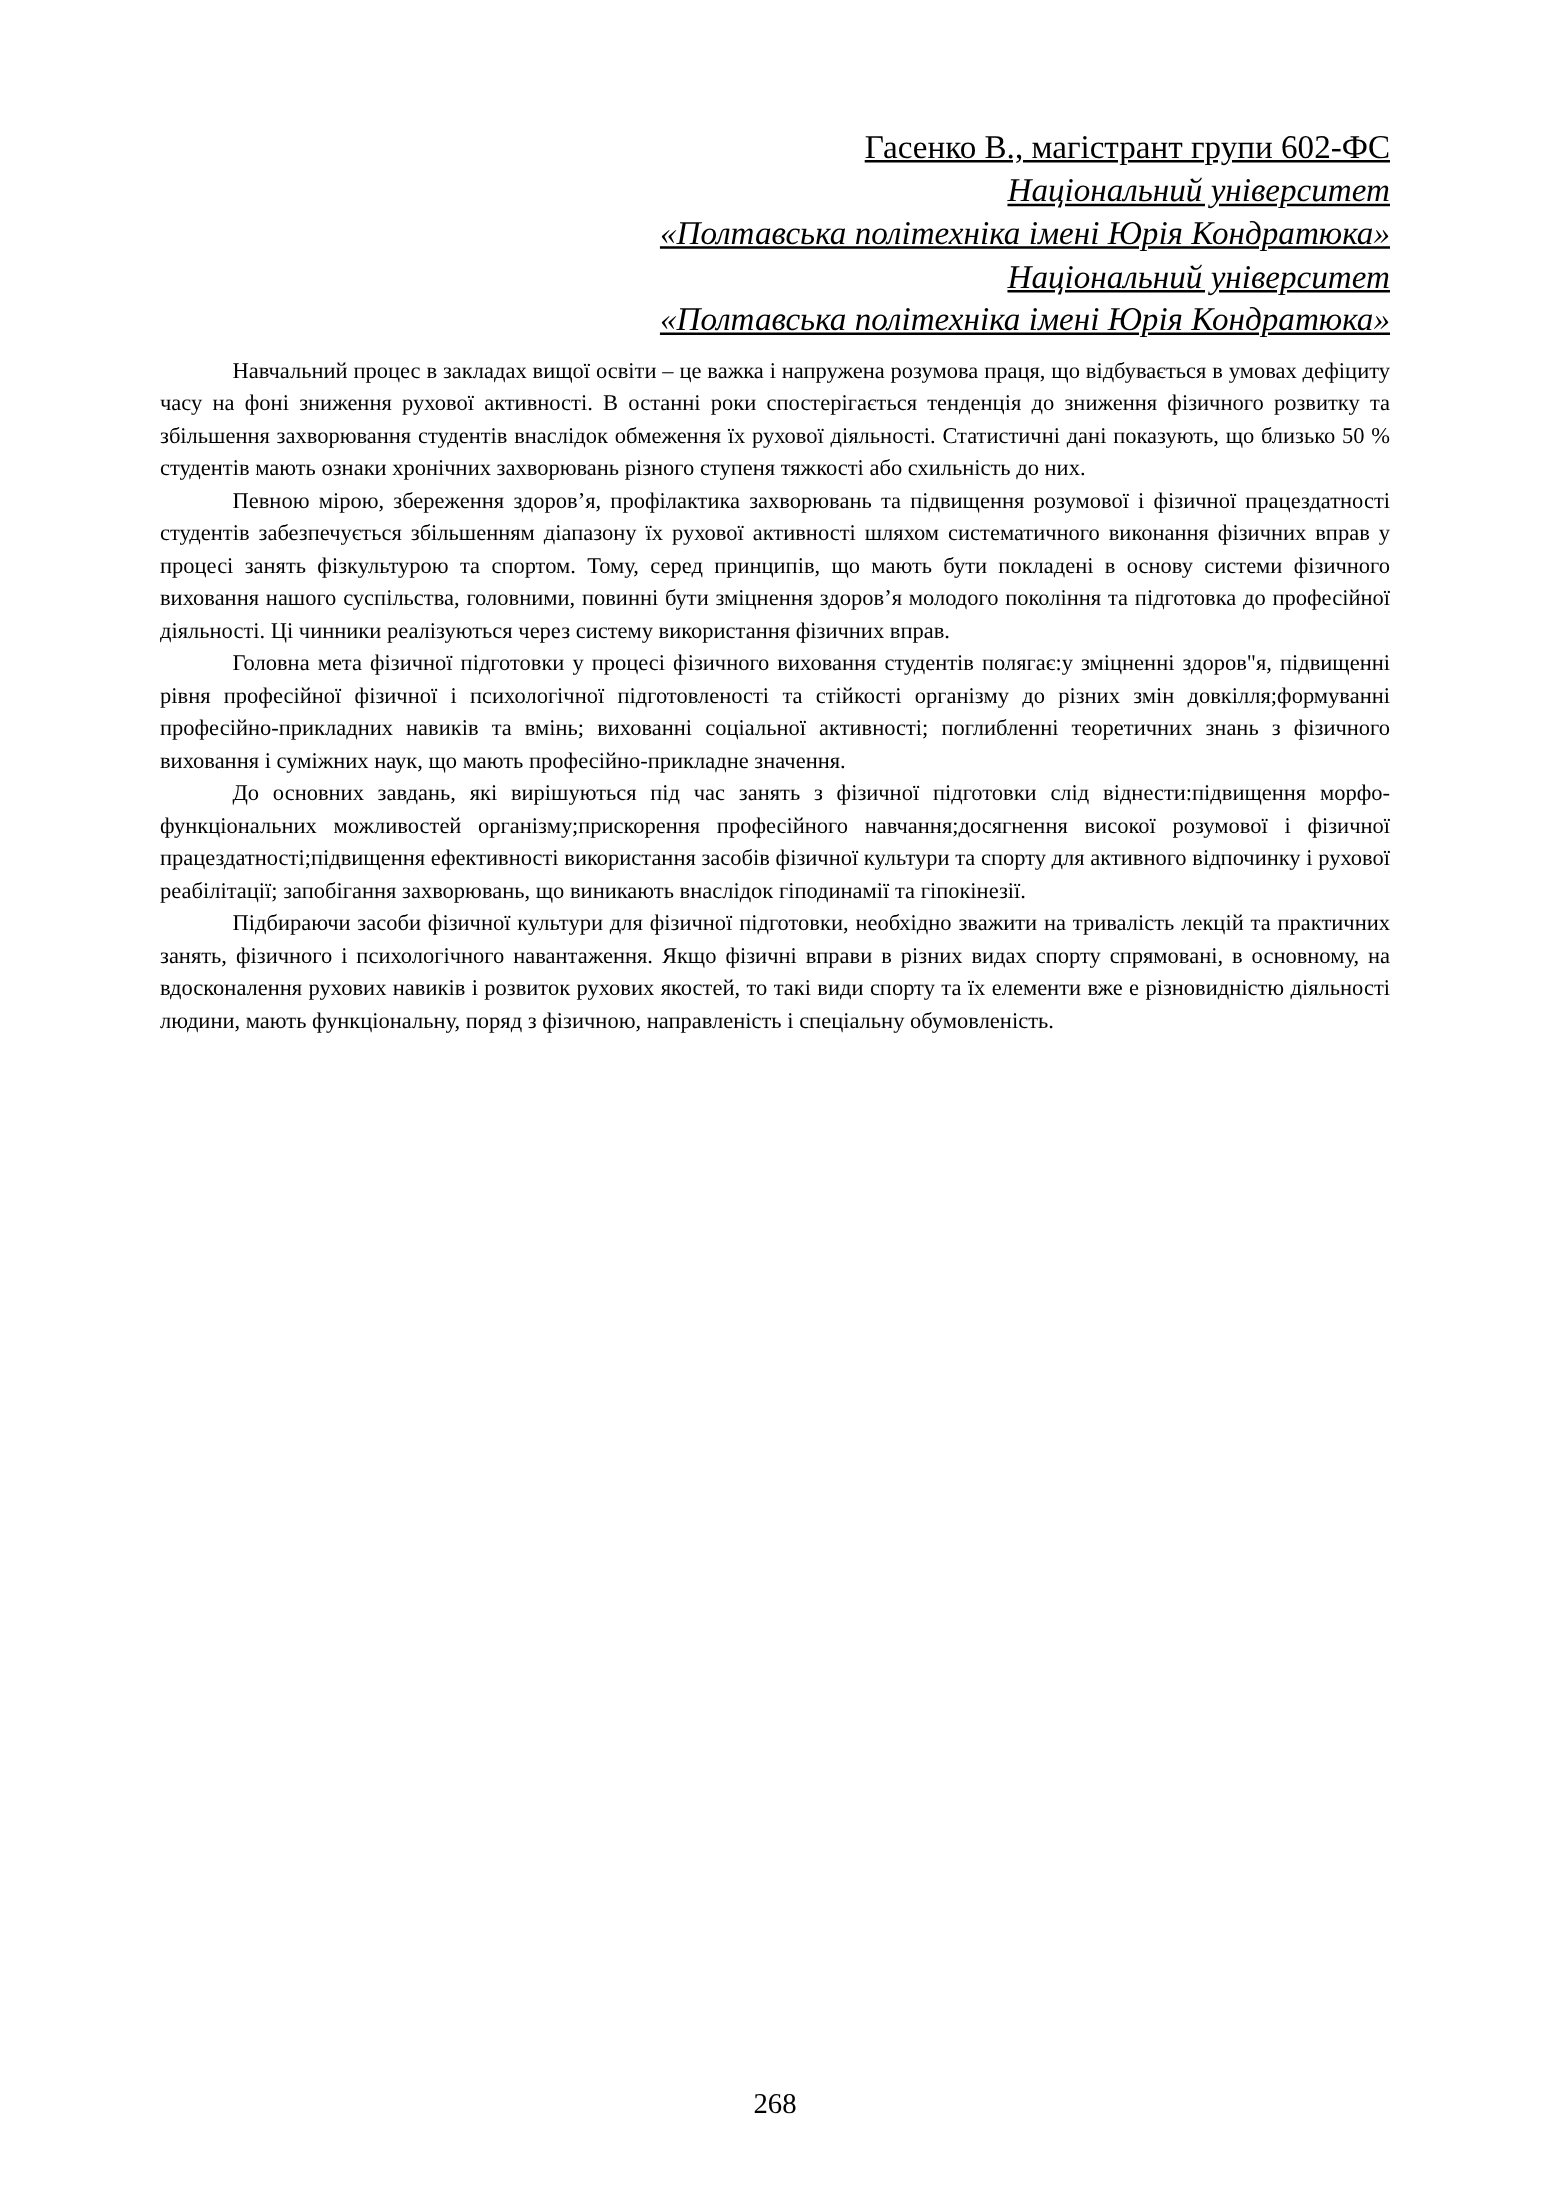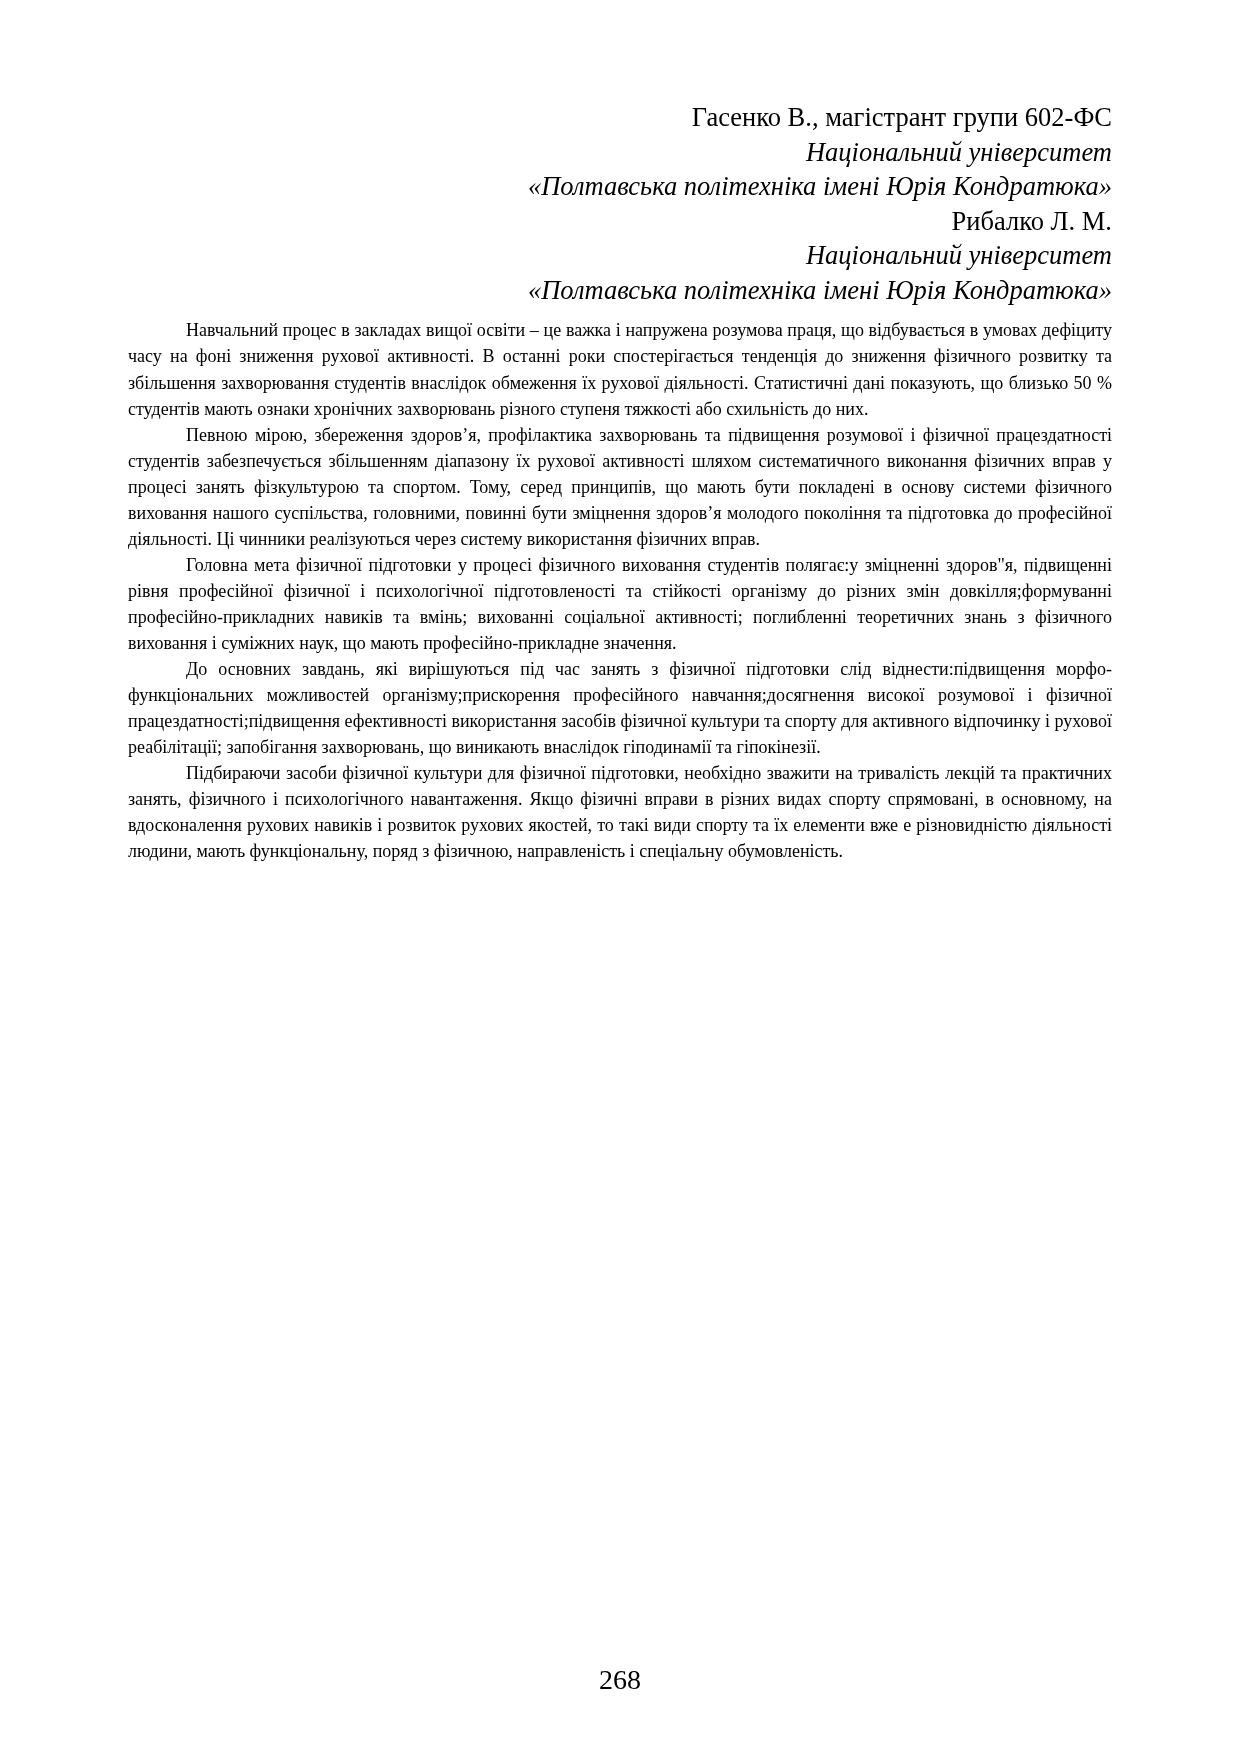--- a/index.html
+++ b/index.html
@@ -23,20 +23,21 @@
   }
   .header-block {
     text-align: right;
     font-size: 26.5px;
     line-height: 1.305;
     margin: 0 0 10px 0;
   }
   .header-line {
     display: block;
     white-space: nowrap;
+    text-decoration: underline;
   }
   .header-line.italic {
     font-style: italic;
   }
   .doc-title {
     text-align: center;
     font-weight: bold;
     font-size: 26.5px;
     line-height: 1.22;
     margin: 26px 0 14px 0;
@@ -53,35 +54,34 @@
     margin: 0;
     text-indent: 58px;
     hyphens: none;
   }
   .page-number {
     position: absolute;
     left: 0;
     right: 0;
     bottom: 60px;
     text-align: center;
-    font-size: 28px;
+    font-size: 23px;
     line-height: 1;
     margin-top: 23px;
   }
 </style>
 </head>
 <body>
 
 <div class="page">
 
   <div class="header-block">
     <span class="header-line">Гасенко В., магістрант групи 602-ФС</span>
     <span class="header-line italic">Національний університет</span>
     <span class="header-line italic">«Полтавська політехніка імені Юрія Кондратюка»</span>
-    <span class="header-line">Рибалко Л. М.</span>
     <span class="header-line italic">Національний університет</span>
     <span class="header-line italic">«Полтавська політехніка імені Юрія Кондратюка»</span>
   </div>
 
 
   <p class="body-par">Навчальний процес в закладах вищої освіти – це важка і напружена розумова праця, що відбувається в умовах дефіциту часу на фоні зниження рухової активності. В останні роки спостерігається тенденція до зниження фізичного розвитку та збільшення захворювання студентів внаслідок обмеження їх рухової діяльності. Статистичні дані показують, що близько 50 % студентів мають ознаки хронічних захворювань різного ступеня тяжкості або схильність до них.</p>
   <p class="body-par">Певною мірою, збереження здоров’я, профілактика захворювань та підвищення розумової і фізичної працездатності студентів забезпечується збільшенням діапазону їх рухової активності шляхом систематичного виконання фізичних вправ у процесі занять фізкультурою та спортом. Тому, серед принципів, що мають бути покладені в основу системи фізичного виховання нашого суспільства, головними, повинні бути зміцнення здоров’я молодого покоління та підготовка до професійної діяльності. Ці чинники реалізуються через систему використання фізичних вправ.</p>
   <p class="body-par">Головна мета фізичної підготовки у процесі фізичного виховання студентів полягає:у зміцненні здоров"я, підвищенні рівня професійної фізичної і психологічної підготовленості та стійкості організму до різних змін довкілля;формуванні професійно-прикладних навиків та вмінь; вихованні соціальної активності; поглибленні теоретичних знань з фізичного виховання і суміжних наук, що мають професійно-прикладне значення.</p>
   <p class="body-par">До основних завдань, які вирішуються під час занять з фізичної підготовки слід віднести:підвищення морфо-функціональних можливостей організму;прискорення професійного навчання;досягнення високої розумової і фізичної працездатності;підвищення ефективності використання засобів фізичної культури та спорту для активного відпочинку і рухової реабілітації; запобігання захворювань, що виникають внаслідок гіподинамії та гіпокінезії.</p>
   <p class="body-par">Підбираючи засоби фізичної культури для фізичної підготовки, необхідно зважити на тривалість лекцій та практичних занять, фізичного і психологічного навантаження. Якщо фізичні вправи в різних видах спорту спрямовані, в основному, на вдосконалення рухових навиків і розвиток рухових якостей, то такі види спорту та їх елементи вже е різновидністю діяльності людини, мають функціональну, поряд з фізичною, направленість і спеціальну обумовленість.</p>

